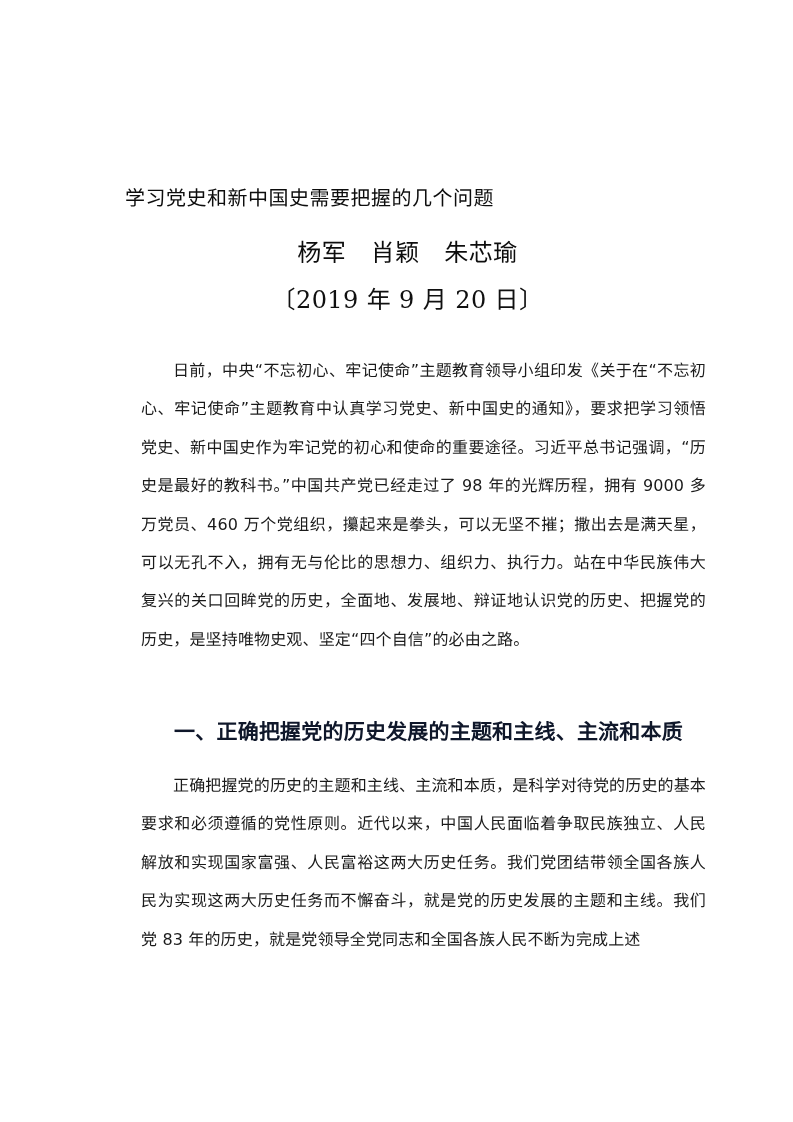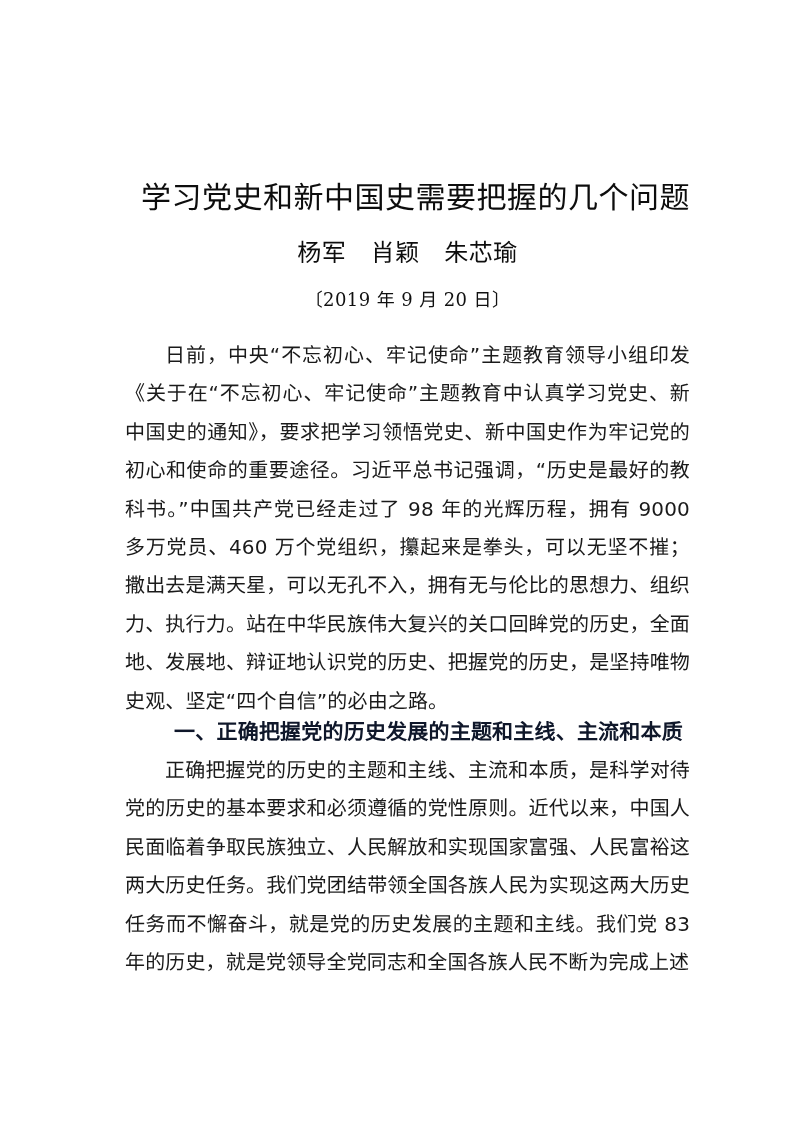--- a/index.html
+++ b/index.html
@@ -33,24 +33,24 @@
     position: absolute;
     left: 125px;
     top: 0;
     width: 565px;
   }
 
   
   .doc-title {
     margin: 0;
     padding: 0;
-    text-align: right;
+    text-align: left;
     font-family: "DejaVu Serif", "Liberation Serif", serif;
     font-weight: 400;
-    font-size: 30px;
+    font-size: 20px;
     line-height: 44px;
     letter-spacing: 0.5px;
     color: #0d0d0d;
     white-space: nowrap;
   }
 
   .doc-authors {
     margin: 0;
     padding: 0;
     text-align: center;
@@ -62,37 +62,37 @@
     color: #0d0d0d;
     white-space: nowrap;
   }
 
   .doc-date {
     margin: 0;
     padding: 0;
     text-align: center;
     font-family: "DejaVu Serif", "Liberation Serif", serif;
     font-weight: 400;
-    font-size: 18px;
+    font-size: 24px;
     line-height: 30px;
     letter-spacing: 0.4px;
     color: #101010;
     white-space: nowrap;
   }
 
   
   .body-para {
-    margin: 0;
+    margin: 16px;
     padding: 0;
     text-indent: 2em;
     text-align: justify;
     text-justify: inter-ideograph;
     font-family: "DejaVu Sans", "Liberation Sans", sans-serif;
     font-weight: 400;
-    font-size: 20px;
+    font-size: 16px;
     line-height: 38.4px;
     letter-spacing: 0.15px;
     color: #1a1a1a;
     word-break: break-all;
   }
 
   
   .section-heading {
     margin: 0;
     padding: 0;

